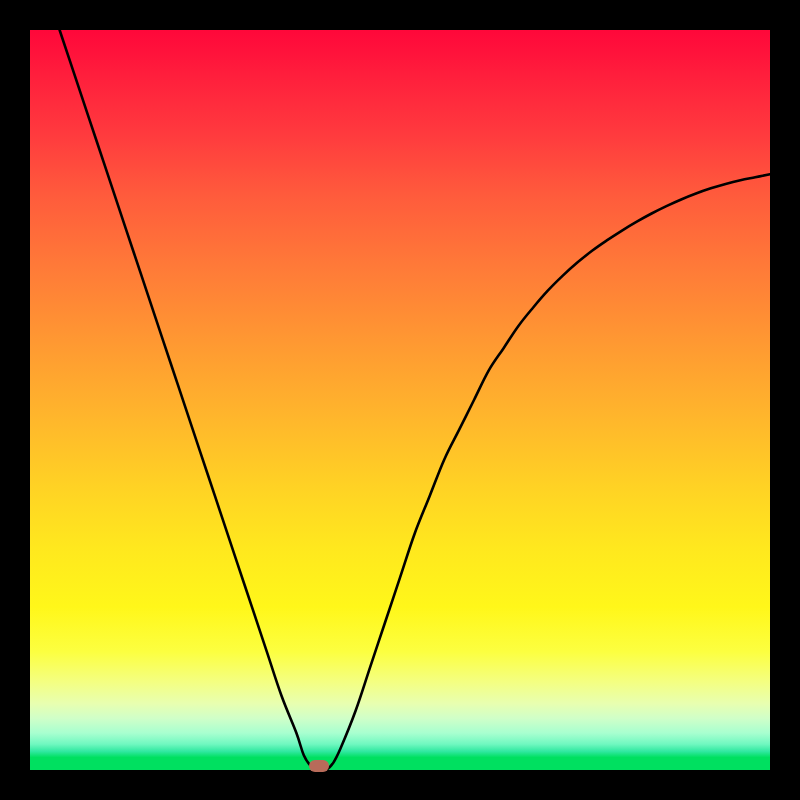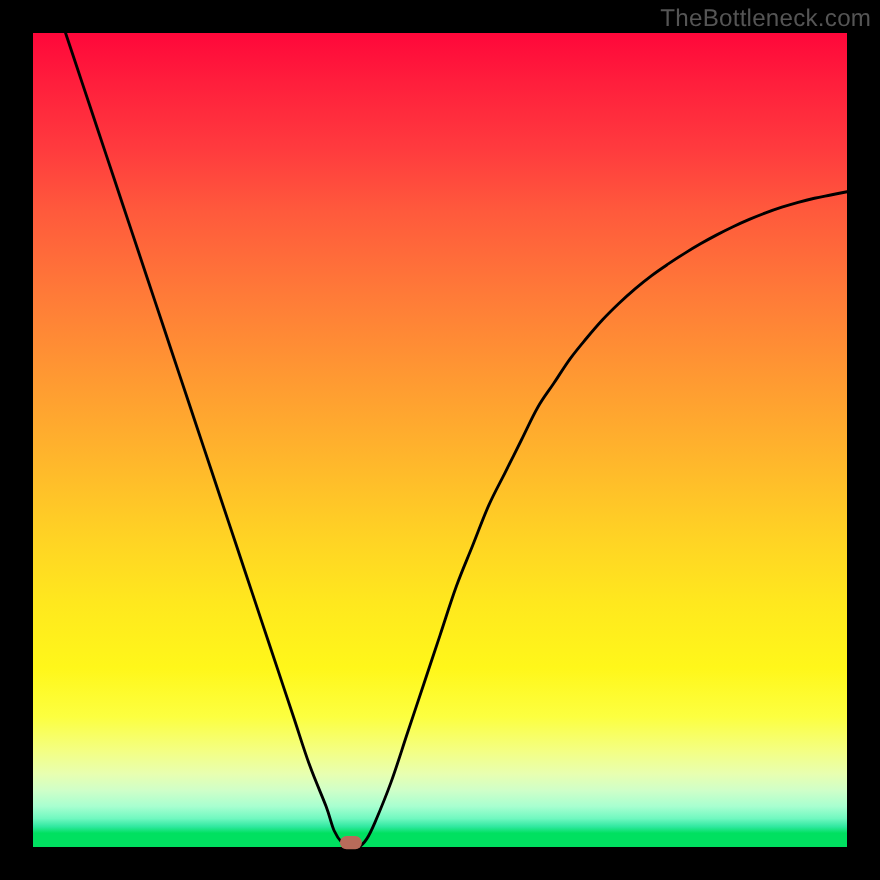--- a/index.html
+++ b/index.html
@@ -78,14 +78,13 @@
 </head>
 <body>
 
 <div class="frame">
   <div class="plot">
     <svg class="curve" viewBox="0 0 740 740" preserveAspectRatio="none">
       <path id="curve-path" fill="none" stroke="#000000" stroke-width="2.6" stroke-linecap="round" stroke-linejoin="round" d="M 29.6 0 C 32.264 7.992000000000016, 39.071999999999996 28.4160000000001, 44.4 44.40000000000009 C 49.728 60.384000000000086, 53.872 72.81599999999996, 59.2 88.79999999999995 C 64.528 104.78399999999995, 68.672 117.21600000000004, 74 133.20000000000005 C 79.328 149.18400000000005, 83.472 161.61600000000004, 88.8 177.60000000000002 C 94.128 193.584, 98.272 206.01600000000002, 103.60000000000001 222 C 108.92800000000001 237.98399999999998, 113.072 250.41599999999997, 118.4 266.4 C 123.72800000000001 282.38399999999996, 127.87199999999999 294.81600000000003, 133.2 310.8 C 138.528 326.784, 142.672 339.216, 148 355.2 C 153.328 371.18399999999997, 157.472 383.616, 162.8 399.59999999999997 C 168.12800000000001 415.58399999999995, 172.272 428.016, 177.6 444 C 182.928 459.984, 187.072 472.416, 192.4 488.4 C 197.728 504.38399999999996, 201.872 516.8159999999999, 207.20000000000002 532.8 C 212.52800000000002 548.784, 216.672 561.216, 222 577.2 C 227.328 593.1840000000001, 231.472 605.616, 236.8 621.6 C 242.12800000000001 637.5840000000001, 246.27200000000002 651.348, 251.60000000000002 666 C 256.928 680.652, 262.404 692.3439999999999, 266.4 703 C 270.39599999999996 713.6560000000001, 271.136 719.206, 273.8 725.2 C 276.464 731.1940000000001, 278.536 733.636, 281.2 736.3 C 283.864 738.9639999999999, 285.93600000000004 739.334, 288.6 740 C 291.264 740.666, 293.336 741.332, 296 740 C 298.664 738.668, 300.736 736.596, 303.4 732.6 C 306.06399999999996 728.604, 306.80400000000003 727.124, 310.8 717.8 C 314.796 708.4759999999999, 320.272 695.452, 325.6 680.8 C 330.92800000000005 666.1479999999999, 335.07200000000006 652.384, 340.40000000000003 636.4 C 345.728 620.4159999999999, 349.872 607.984, 355.2 592 C 360.52799999999996 576.016, 364.67199999999997 563.5840000000001, 370 547.6 C 375.32800000000003 531.616, 379.472 517.852, 384.8 503.2 C 390.12800000000004 488.548, 394.272 479.52, 399.6 466.2 C 404.92800000000005 452.88, 409.07200000000006 441.188, 414.40000000000003 429.2 C 419.728 417.212, 423.872 410.256, 429.2 399.59999999999997 C 434.52799999999996 388.94399999999996, 438.67199999999997 380.656, 444 370 C 449.32800000000003 359.344, 453.472 349.724, 458.8 340.4 C 464.12800000000004 331.07599999999996, 468.272 326.19200000000006, 473.6 318.20000000000005 C 478.92800000000005 310.208, 483.072 303.326, 488.40000000000003 296 C 493.72800000000007 288.674, 497.87200000000007 283.8936, 503.20000000000005 277.5 C 508.528 271.1064, 512.672 266.20759999999996, 518 260.47999999999996 C 523.328 254.75239999999997, 527.472 250.74160000000006, 532.8 245.68000000000006 C 538.1279999999999 240.61840000000007, 542.272 236.88880000000003, 547.6 232.36 C 552.928 227.8312, 557.072 224.516, 562.4 220.51999999999998 C 567.728 216.52399999999997, 571.8720000000001 213.75639999999999, 577.2 210.15999999999997 C 582.528 206.56359999999995, 586.672 203.86999999999998, 592 200.53999999999996 C 597.328 197.20999999999995, 601.472 194.72359999999998, 606.8 191.65999999999997 C 612.1279999999999 188.59639999999996, 616.272 186.31719999999999, 621.6 183.51999999999998 C 626.928 180.72279999999998, 631.072 178.6508, 636.4 176.12 C 641.728 173.5892, 645.8720000000001 171.72440000000003, 651.2 169.46000000000004 C 656.528 167.19560000000004, 660.672 165.53799999999995, 666 163.53999999999996 C 671.328 161.54199999999997, 675.4720000000001 160.09160000000003, 680.8000000000001 158.36 C 686.128 156.6284, 690.2719999999999 155.38519999999997, 695.5999999999999 153.91999999999996 C 700.9279999999999 152.45479999999995, 705.072 151.4187999999999, 710.4 150.2199999999999 C 715.728 149.02119999999994, 719.872 148.3256000000001, 725.1999999999999 147.2600000000001 C 730.5279999999999 146.19440000000012, 737.336 144.8328, 740 144.29999999999995"></path>
     </svg>
     <div id="min-marker" class="marker" style="left: 288.6px; top: 736px; background: rgb(184, 107, 90);"></div>
   </div>
-  <div class="watermark">TheBottleneck.com</div>
 </div>
 
 </body></html>

